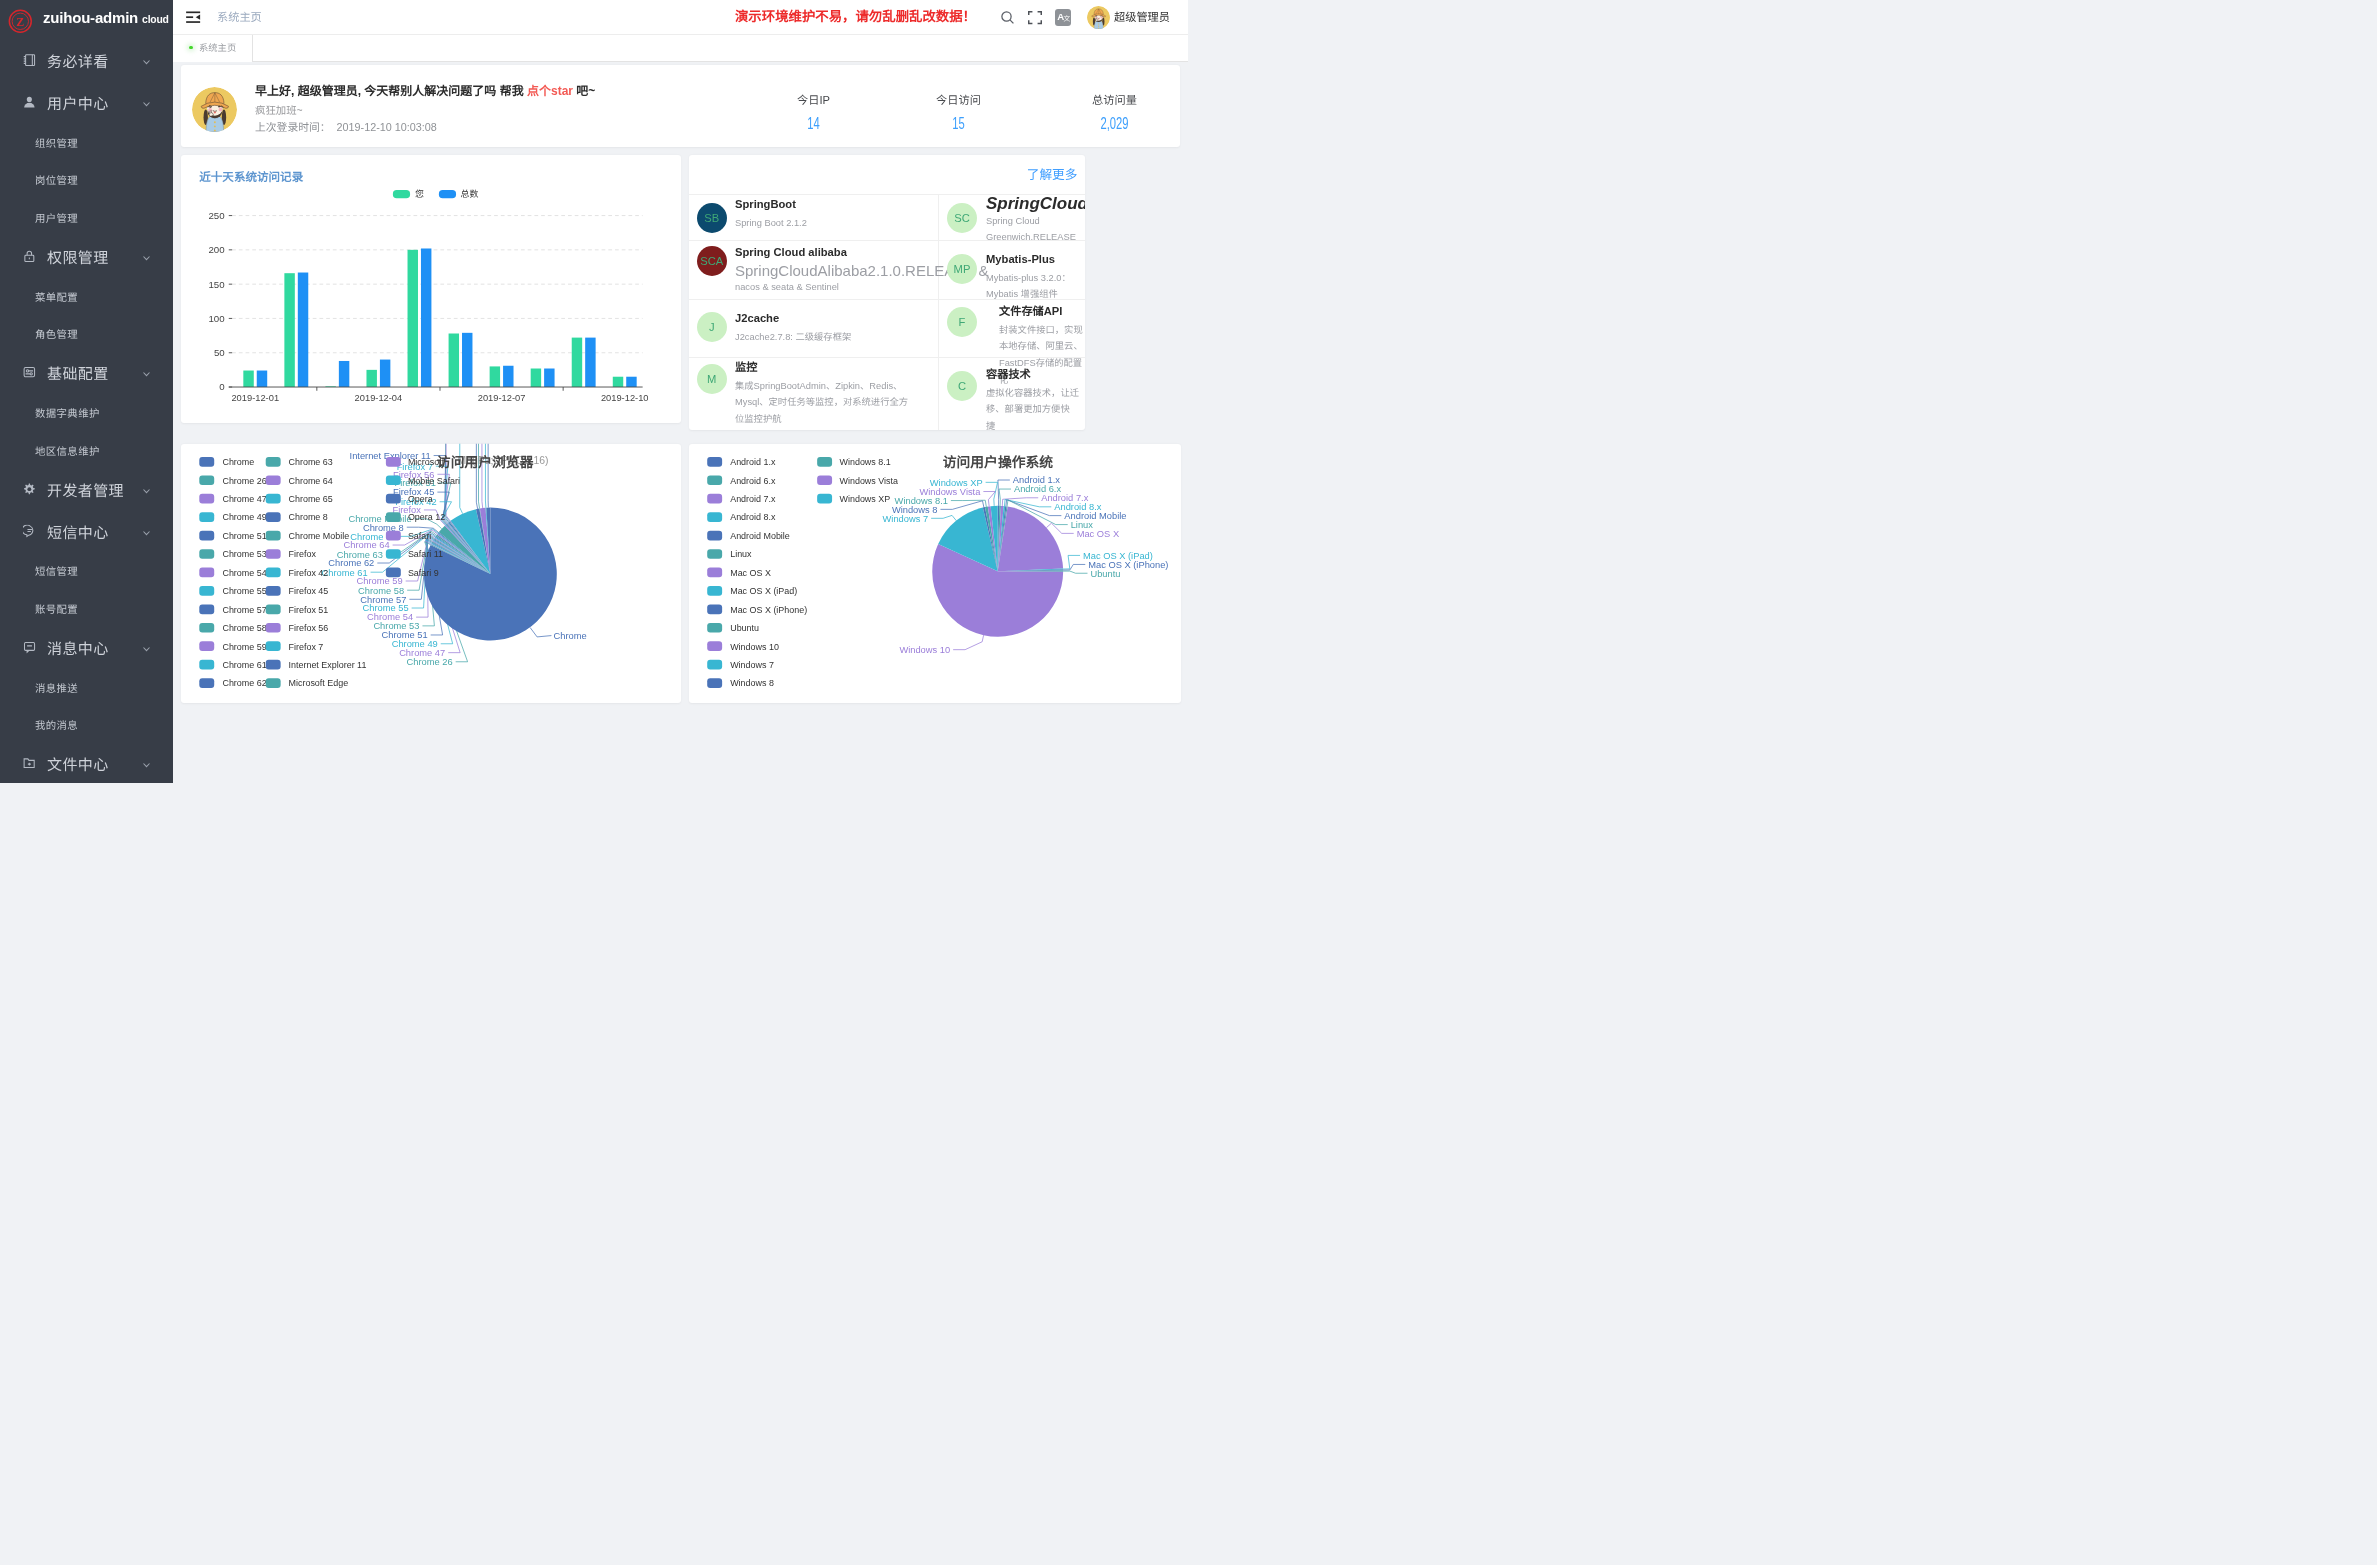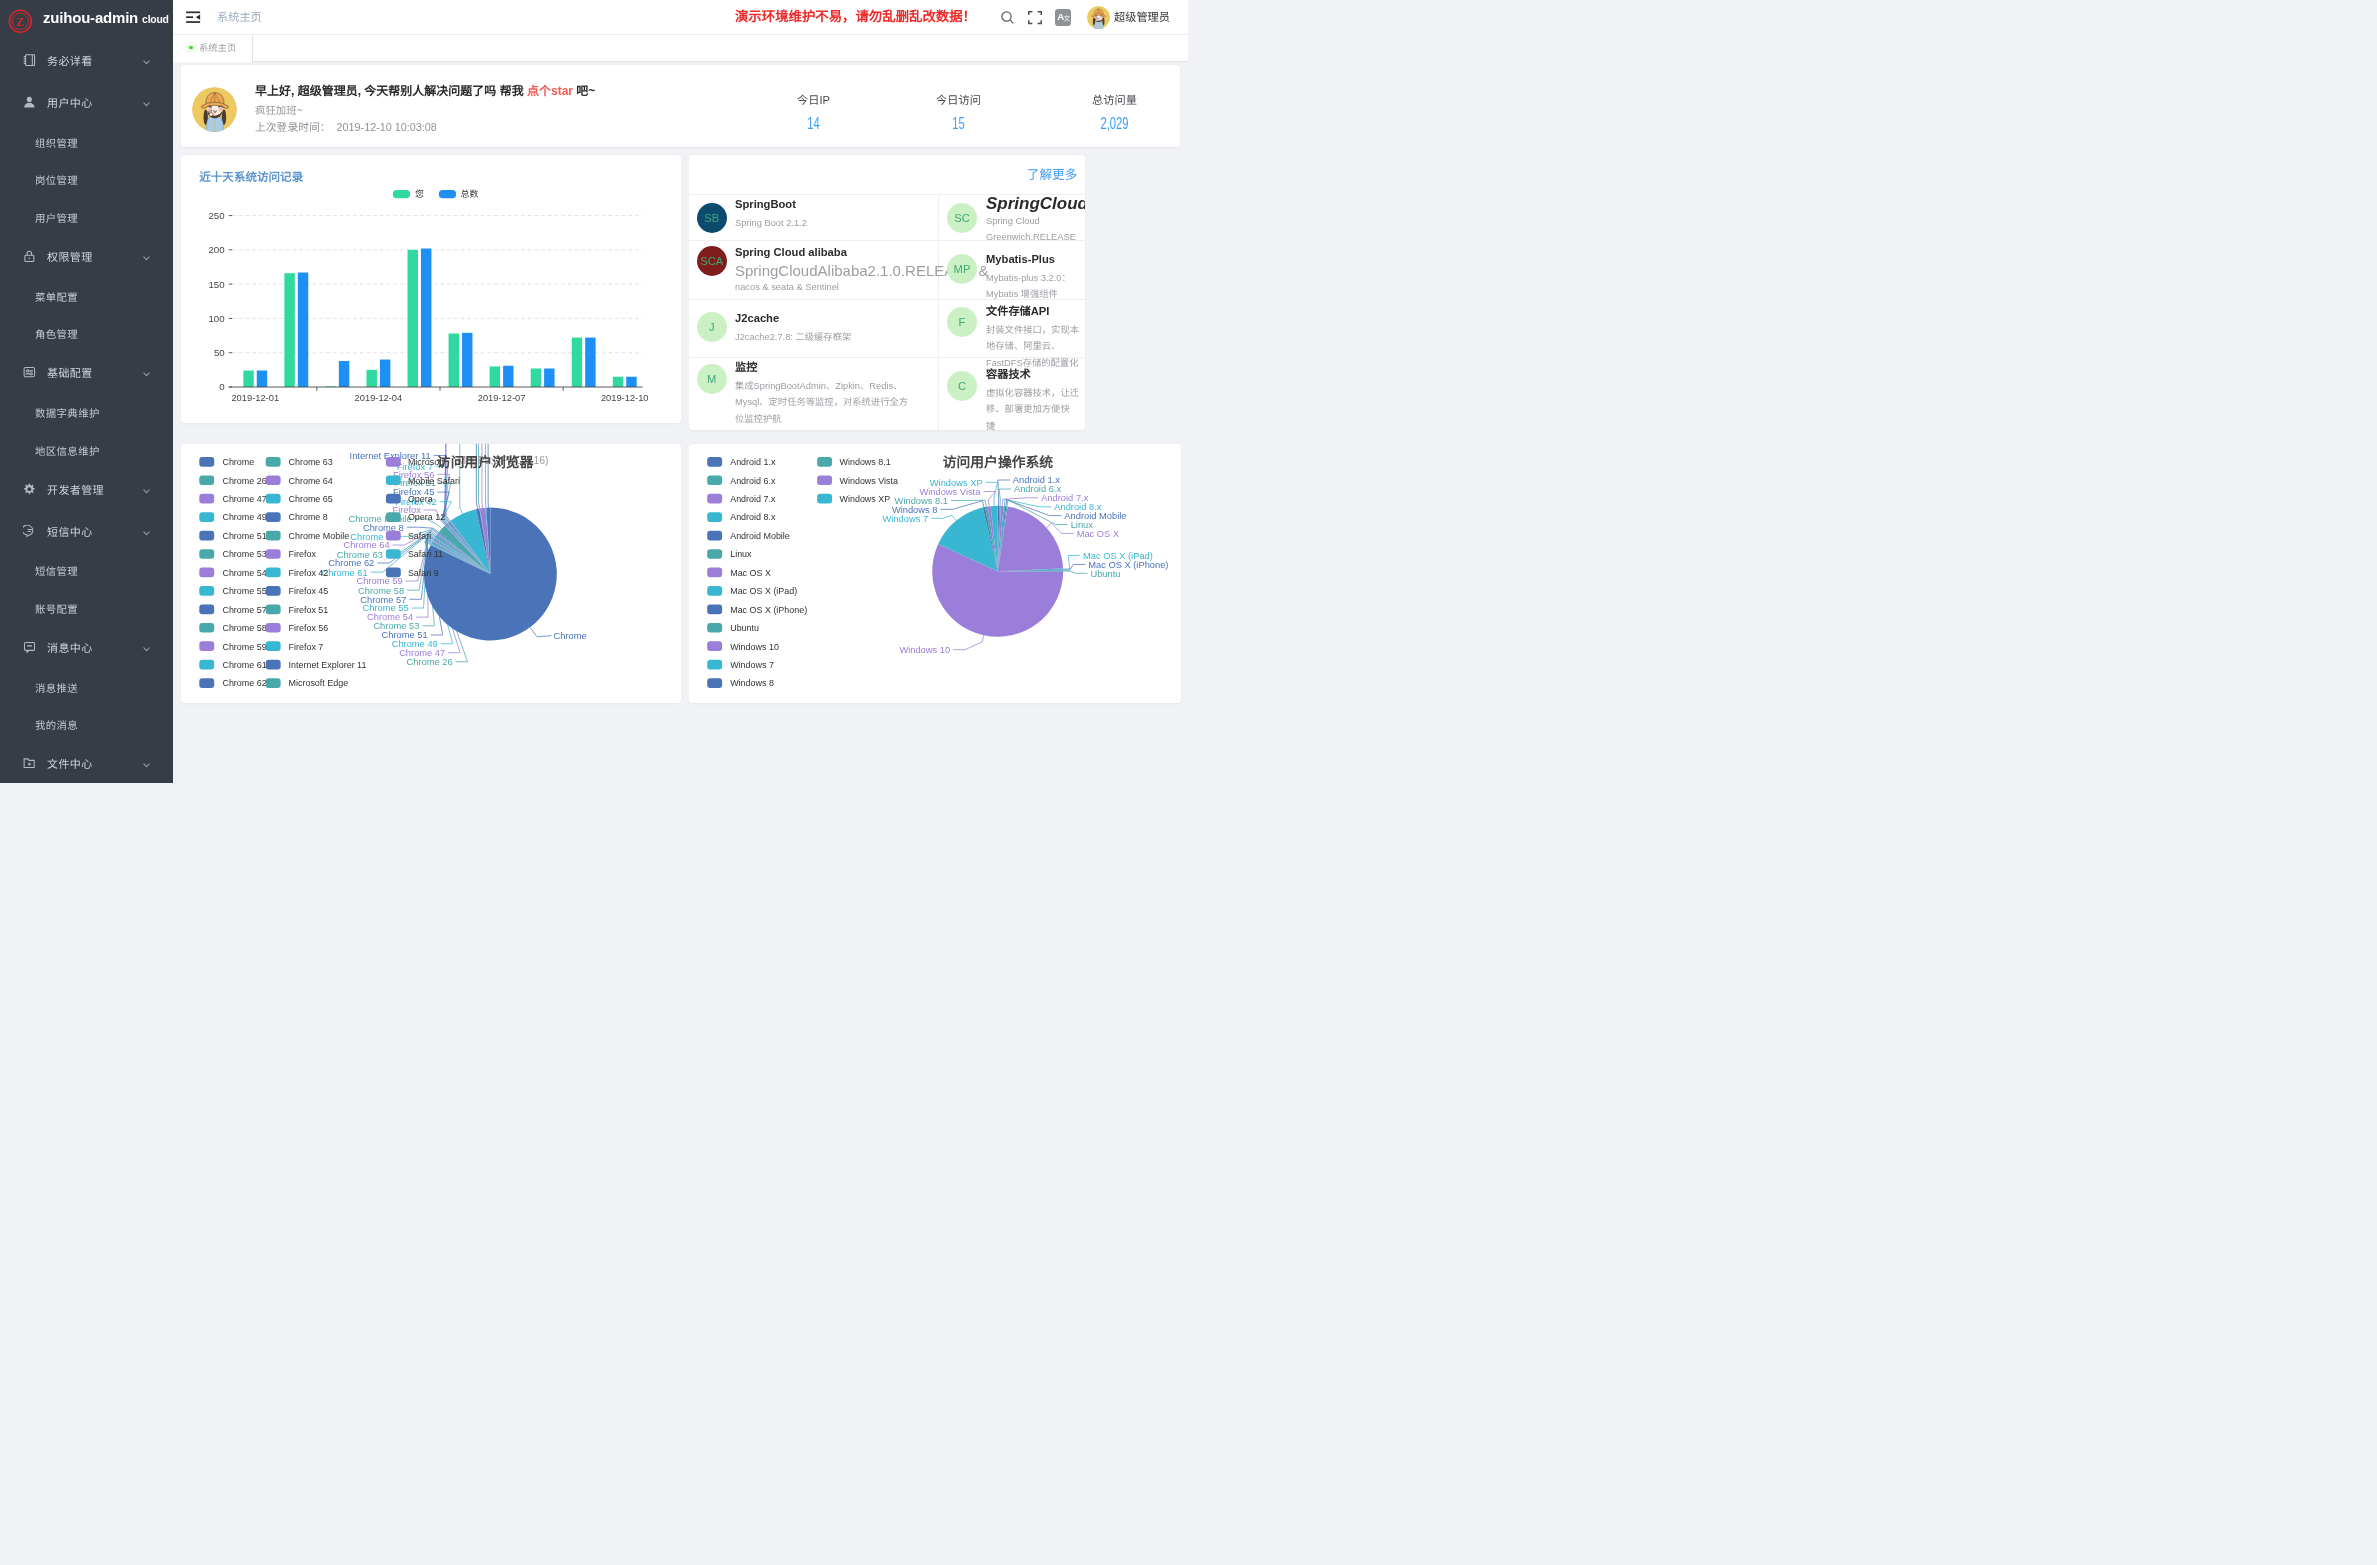--- a/index.html
+++ b/index.html
@@ -5,21 +5,21 @@
 <style>
   * { margin:0; padding:0; box-sizing:border-box; }
   html,body { width:1189px; height:783px; font-family:"Liberation Sans",sans-serif; }
   body { position:relative; background:#f0f2f5; overflow:hidden; }
   .abs { position:absolute; }
   
   #sidebar { position:absolute; left:0; top:0; width:173px; height:783px;
              background:#373d47; z-index:5; }
   .mi { position:absolute; left:0; width:173px; height:42px; }
   .mi .txt { position:absolute; left:47px; top:50%; transform:translateY(-50%);
-             font-size:11px; color:#cfd3da; letter-spacing:0.4px;}
+             font-size:15px; color:#cfd3da; letter-spacing:0.4px;}
   .mi .ico { position:absolute; left:23px; top:50%; transform:translateY(-50%); width:12.7px; height:12.7px;}
   .mi .chev { position:absolute; left:142px; top:50%; transform:translateY(-50%); width:9px; height:9px;}
   .smi { position:absolute; left:0; width:153px; height:37px; }
   .smi .txt { position:absolute; left:35px; top:50%; transform:translateY(-50%);
               font-size:10.4px; color:#c4c9d1; letter-spacing:0.4px;}
   
   #header { position:absolute; left:173px; top:0; width:1015px; height:35px;
             background:#fff; border-bottom:0.7px solid #ededed; z-index:4;}
   #tabbar { position:absolute; left:173px; top:35px; width:1015px; height:27px;
             background:#fff; border-bottom:0.7px solid #e3e3e3; z-index:4;}
@@ -369,21 +369,21 @@
 <div class="abs" style="left:297px;top:98px;">
       <div style="font-size:11.2px;font-weight:bold;color:#2b2b2b;line-height:12.7px;margin-bottom:4.1px;">Mybatis-Plus</div>
       <div style="font-size:9.3px;color:#9c9ea4;line-height:16.6px;">Mybatis-plus 3.2.0：Mybatis 增强组件</div>
     </div>
 <div class="abs" style="left:7.7px;top:157px;width:30px;height:30px;border-radius:50%;background:#cbf0c3;text-align:center;line-height:30px;font-size:11.2px;color:#3fa876;">J</div>
 <div class="abs" style="left:46px;top:157px;">
       <div style="font-size:11.2px;font-weight:bold;color:#2b2b2b;line-height:12.7px;margin-bottom:4.1px;">J2cache</div>
       <div style="font-size:9.3px;color:#9c9ea4;line-height:16.6px;">J2cache2.7.8: 二级缓存框架</div>
     </div>
 <div class="abs" style="left:258px;top:152px;width:30px;height:30px;border-radius:50%;background:#cbf0c3;text-align:center;line-height:30px;font-size:11.2px;color:#3fa876;">F</div>
-<div class="abs" style="left:297px;top:150px;">
+<div class="abs" style="left:310px;top:150px;">
       <div style="font-size:11.2px;font-weight:bold;color:#2b2b2b;line-height:12.7px;margin-bottom:4.1px;">文件存储API</div>
       <div style="font-size:9.3px;color:#9c9ea4;line-height:16.6px;">封装文件接口，实现本地存储、阿里云、</div>
       <div style="font-size:9.3px;color:#9c9ea4;line-height:16.6px;">FastDFS存储的配置化</div>
     </div>
 <div class="abs" style="left:7.7px;top:209px;width:30px;height:30px;border-radius:50%;background:#cbf0c3;text-align:center;line-height:30px;font-size:11.2px;color:#3fa876;">M</div>
 <div class="abs" style="left:46px;top:206px;">
       <div style="font-size:11.2px;font-weight:bold;color:#2b2b2b;line-height:12.7px;margin-bottom:4.1px;">监控</div>
       <div style="font-size:9.3px;color:#9c9ea4;line-height:16.6px;">集成SpringBootAdmin、Zipkin、Redis、</div>
       <div style="font-size:9.3px;color:#9c9ea4;line-height:16.6px;">Mysql、定时任务等监控，对系统进行全方</div>
       <div style="font-size:9.3px;color:#9c9ea4;line-height:16.6px;">位监控护航</div>

